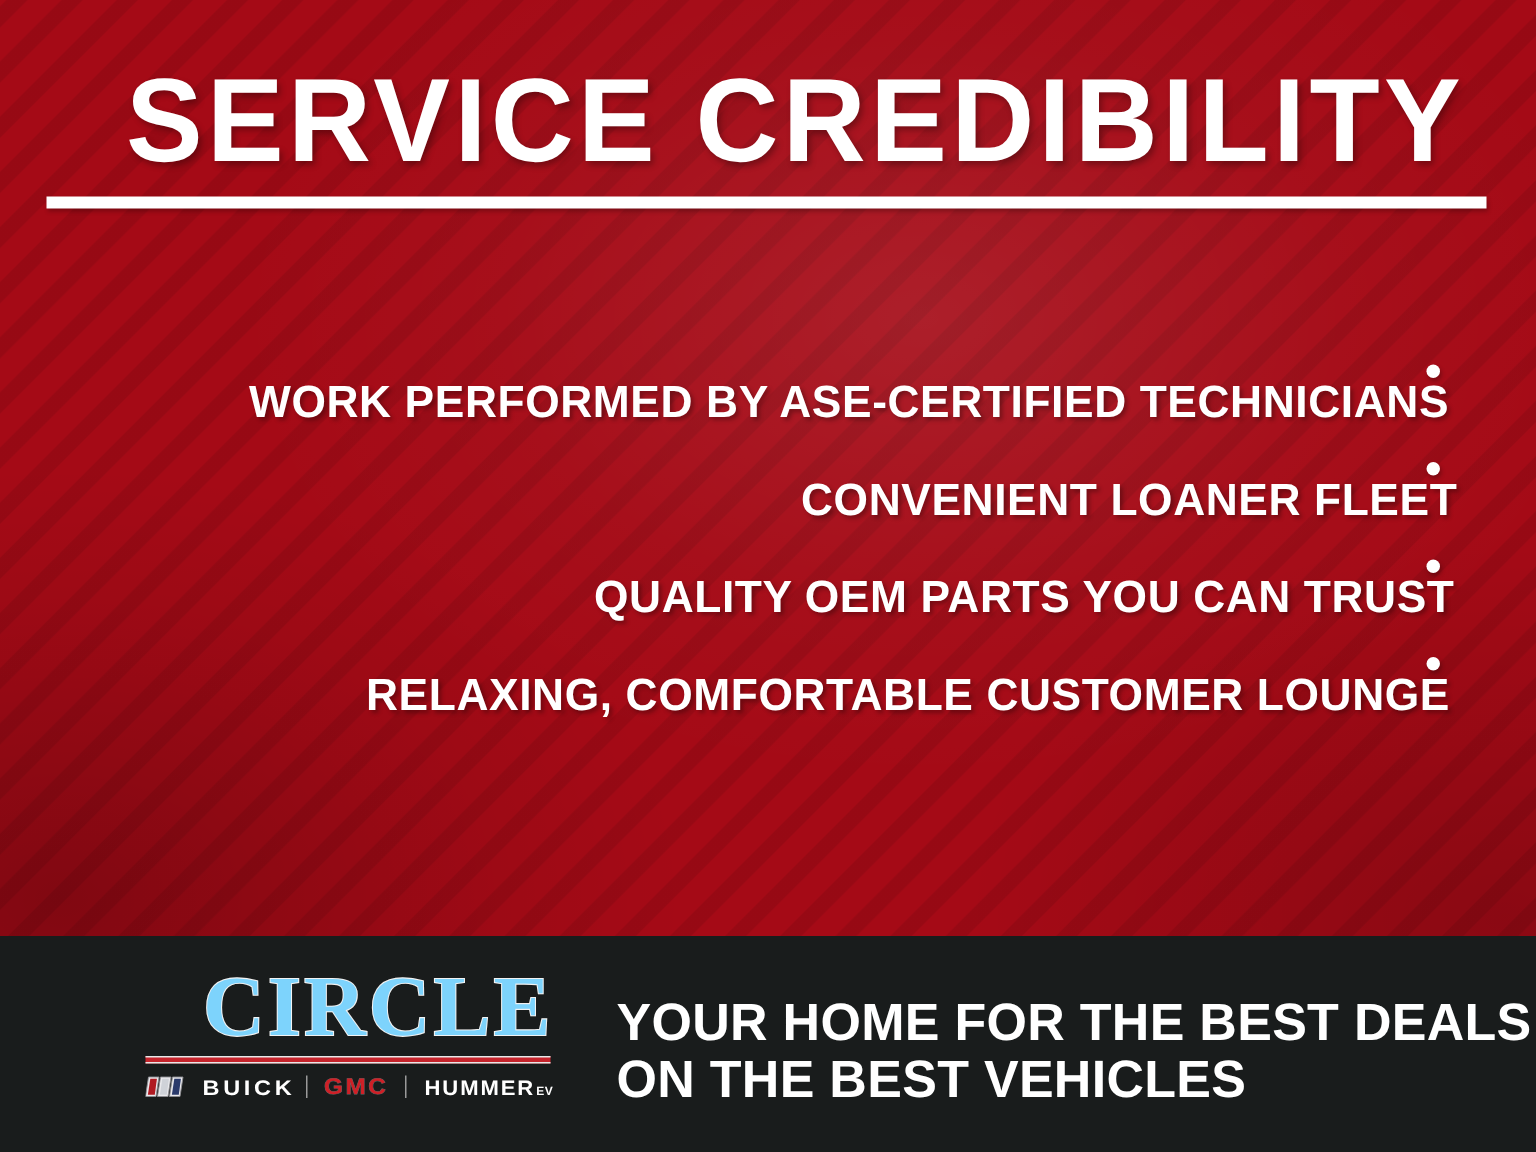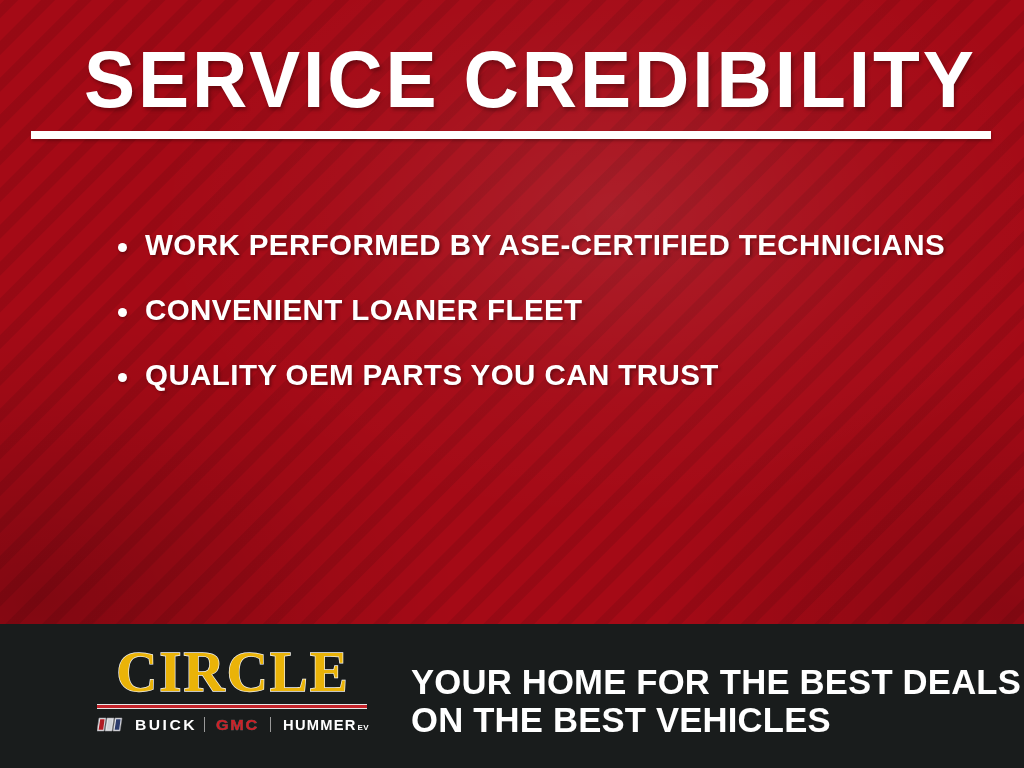--- a/index.html
+++ b/index.html
@@ -83,21 +83,22 @@
   .bullets {
     position: absolute;
     left: 118px;
     top: 228px;
     width: 860px;
   }
   .bullet-row {
     position: relative;
     height: 65px;
     display: flex;
-    align-items: flex-start;
+    align-items: flex-end;
+    flex-direction: column;
   }
   .bullet-dot {
     width: 9px;
     height: 9px;
     border-radius: 50%;
     background: #ffffff;
     margin-top: 15px;
     margin-right: 18px;
     flex: 0 0 auto;
     box-shadow: 1px 2px 3px rgba(0,0,0,0.28);
@@ -128,23 +129,23 @@
     position: absolute;
     left: 97px;
     top: 643px;
     width: 272px;
   }
   .logo-word {
     font-family: "Liberation Serif", serif;
     font-size: 57px;
     line-height: 57px;
     font-weight: 700;
-    color: #eab308;
+    color: #7dd3fc;
     letter-spacing: 2px;
-    text-align: center;
+    text-align: right;
     -webkit-text-stroke: 1.4px #f2f2f2;
     paint-order: stroke fill;
   }
   .logo-rule {
     width: 270px;
     height: 3px;
     margin-top: 4px;
     background: #c5232b;
     border-top: 1px solid #e8e8e8;
     border-bottom: 1px solid #e8e8e8;
@@ -239,20 +240,24 @@
       <span class="bullet-dot"></span>
       <span class="bullet-text">WORK PERFORMED BY ASE-CERTIFIED TECHNICIANS</span>
     </div>
     <div class="bullet-row">
       <span class="bullet-dot"></span>
       <span class="bullet-text">CONVENIENT LOANER FLEET</span>
     </div>
     <div class="bullet-row">
       <span class="bullet-dot"></span>
       <span class="bullet-text">QUALITY OEM PARTS YOU CAN TRUST</span>
+    </div>
+    <div class="bullet-row">
+      <span class="bullet-dot"></span>
+      <span class="bullet-text">RELAXING, COMFORTABLE CUSTOMER LOUNGE</span>
     </div>
   </div>
 
   <div class="footer"></div>
 
   <div class="logo-block">
     <div class="logo-word">CIRCLE</div>
     <div class="logo-rule"></div>
     <div class="brand-row">
       <span class="tri-shield">

